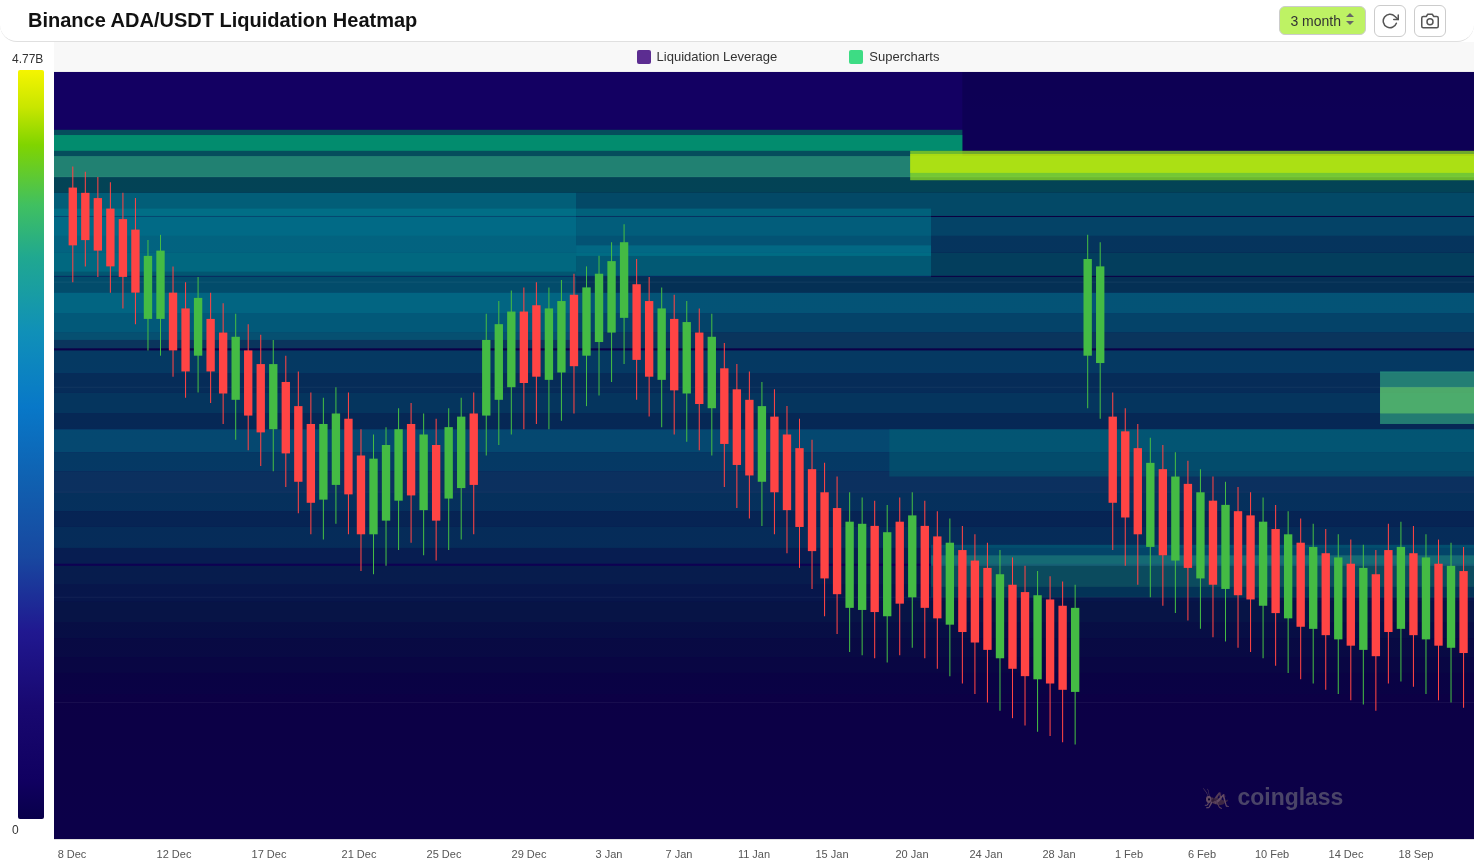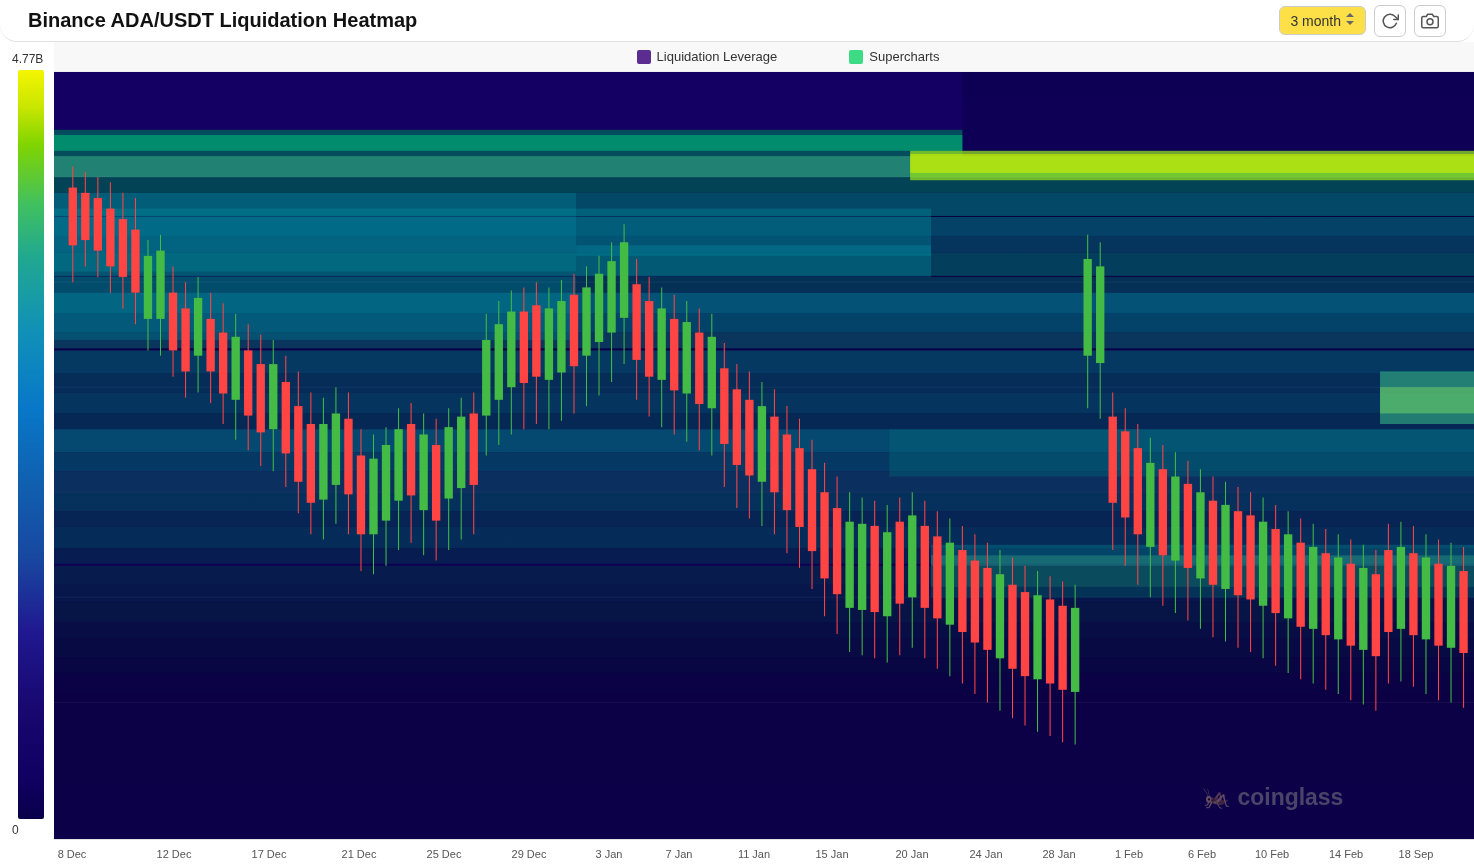--- a/index.html
+++ b/index.html
@@ -50,21 +50,21 @@
       cursor: pointer;
       color: #333;
     }
     .timeframe-btn {
       display: flex;
       align-items: center;
       gap: 4px;
       padding: 5px 10px;
       border: 1px solid #ccc;
       border-radius: 6px;
-      background: #fde047;
+      background: #bef264;
       font-size: 14px;
       cursor: pointer;
       color: #333;
     }
     .icon-btn {
       width: 32px;
       height: 32px;
       border: 1px solid #ccc;
       border-radius: 6px;
       background: #fff;
@@ -596,19 +596,19 @@
         <span class="x-label" style="left:555px;">3 Jan</span>
         <span class="x-label" style="left:625px;">7 Jan</span>
         <span class="x-label" style="left:700px;">11 Jan</span>
         <span class="x-label" style="left:778px;">15 Jan</span>
         <span class="x-label" style="left:858px;">20 Jan</span>
         <span class="x-label" style="left:932px;">24 Jan</span>
         <span class="x-label" style="left:1005px;">28 Jan</span>
         <span class="x-label" style="left:1075px;">1 Feb</span>
         <span class="x-label" style="left:1148px;">6 Feb</span>
         <span class="x-label" style="left:1218px;">10 Feb</span>
-        <span class="x-label" style="left:1292px;">14 Feb</span>
+        <span class="x-label" style="left:1292px;">14 Dec</span>
         <span class="x-label" style="left:1362px;">18 Sep</span>
 
       </div>
     </div>
   </div>
 </div>
 
 </body></html>

